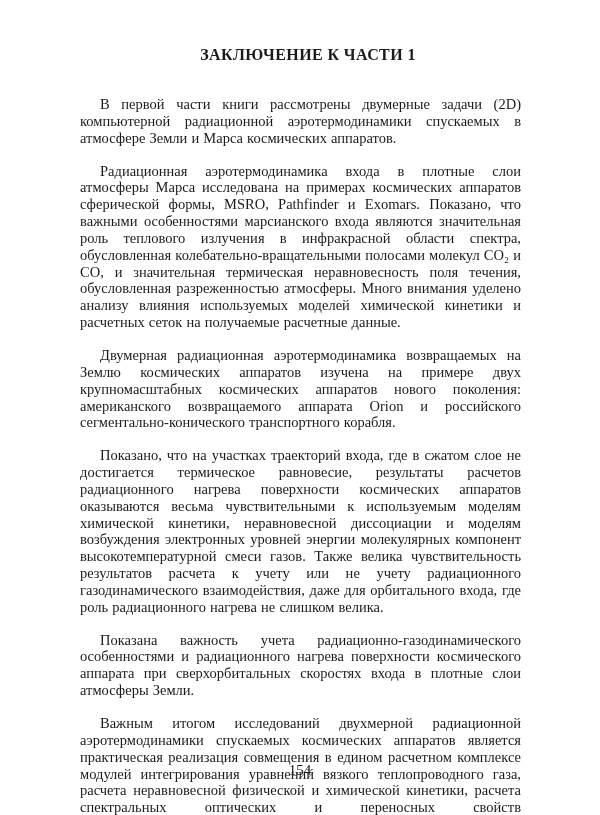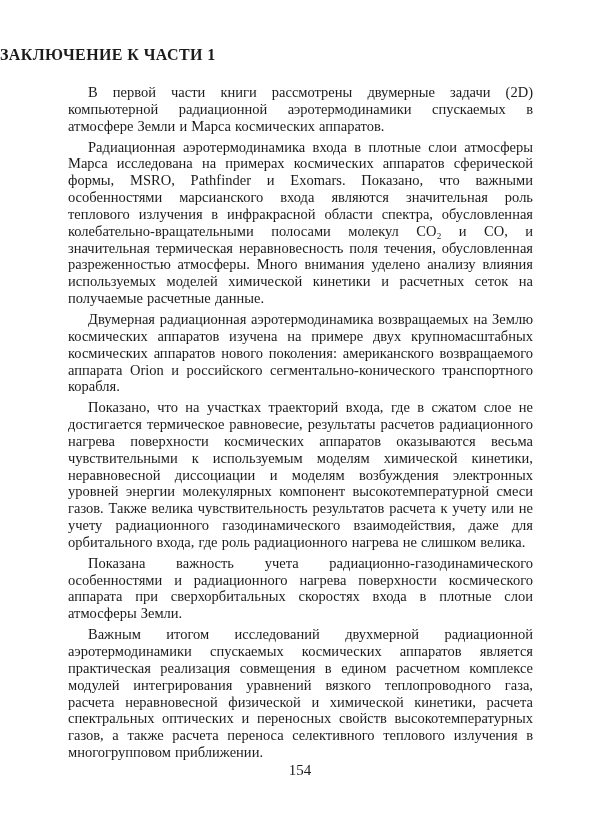--- a/index.html
+++ b/index.html
@@ -16,38 +16,39 @@
   }
   .page {
     position: relative;
     width: 600px;
     height: 815px;
     background: #ffffff;
   }
   .heading {
     margin: 0;
     padding-top: 46px;
-    text-align: left;
+    text-align: center;
     font-size: 16px;
     font-weight: bold;
     letter-spacing: 0.4px;
     color: #1b1b1b;
+    padding-left: 16px;
   }
   .text-block {
     position: absolute;
     left: 64px;
     top: 80px;
     width: 473px;
     font-size: 14.5px;
     line-height: 16.85px;
     text-align: justify;
     color: #1b1b1b;
   }
   .text-block p {
-    margin: 4px;
+    margin: 16px;
     padding: 0;
     text-indent: 20px;
     word-spacing: 0.5px;
   }
   .page-number {
     position: absolute;
     left: 0;
     top: 762px;
     width: 600px;
     text-align: center;

